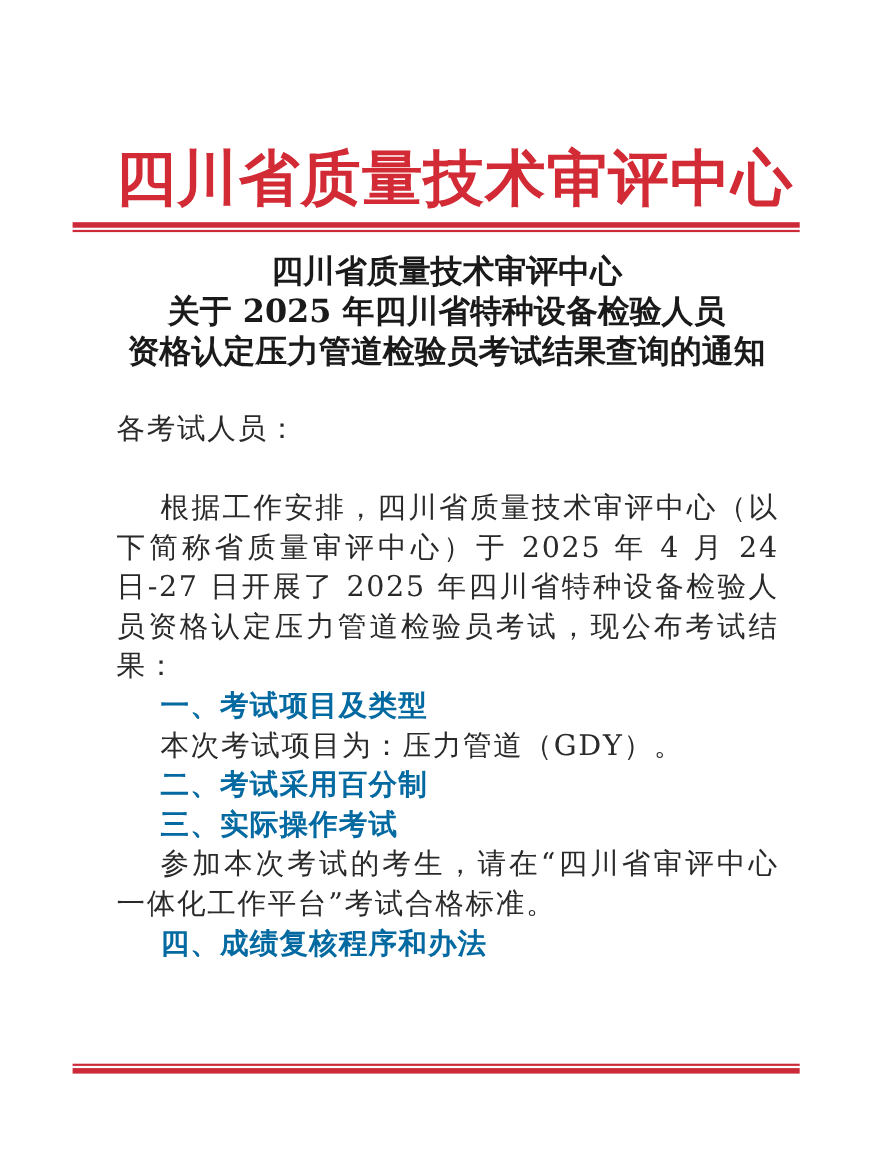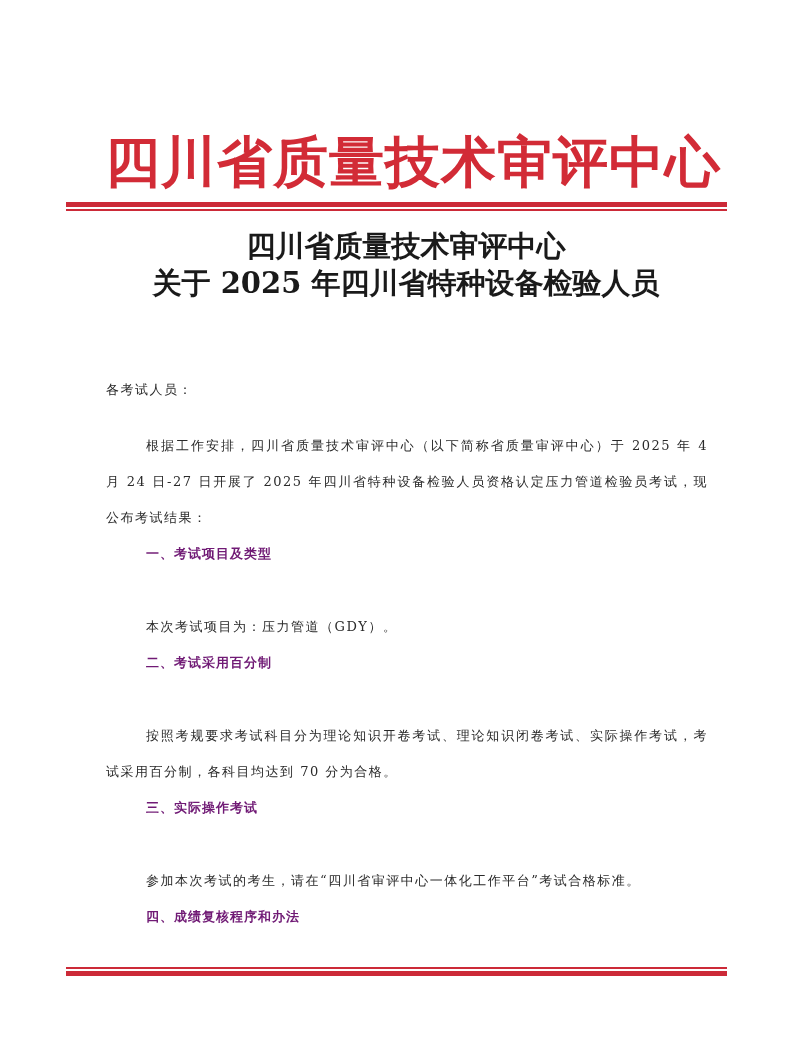--- a/index.html
+++ b/index.html
@@ -13,51 +13,51 @@
   .rule-top .gap { height: 2px; }
   .rule-top .thin { height: 1.5px; }
   .rule-bottom { position: absolute; left: 66px; top: 967px; width: 661px; }
   .rule-bottom .thin { height: 1.5px; }
   .rule-bottom .gap { height: 2px; }
   .rule-bottom .thick { height: 5px; }
   .title { position: absolute; left: 66px; width: 680px; top: 228px; text-align: center;
            font-family: "DejaVu Serif", "Liberation Serif", serif; font-weight: bold;
            font-size: 29px; line-height: 36.5px; color: #1a1a1a; }
   .body { position: absolute; left: 106px; top: 372px; width: 602px;
-          font-size: 13px; line-height: 36px; color: #2a2a2a; letter-spacing: 1.5px; text-align: justify; }
+          font-size: 26px; line-height: 36px; color: #2a2a2a; letter-spacing: 1.5px; text-align: justify; }
   .p { margin: 0; }
-  .indent { text-indent: 40px; margin-top: 37px; }
+  .indent { text-indent: 40px; }
   .heading { font-family: "DejaVu Sans", "Liberation Sans", sans-serif; font-weight: bold;
-             padding-left: 40px; color: #701a75; letter-spacing: 1px; }
+             padding-left: 40px; color: #0369a1; letter-spacing: 1px; }
 </style>
 </head>
 <body>
 
 <div class="masthead" style="color:#d22b36;">四川省质量技术审评中心</div>
 
 <div class="rule-top">
   <div class="thick" style="background:#cc2a38;"></div>
   <div class="gap"></div>
   <div class="thin" style="background:#cc2a38;"></div>
 </div>
 
 <div class="title">
   <div>四川省质量技术审评中心</div>
   <div>关于 2025 年四川省特种设备检验人员</div>
+  <div>资格认定压力管道检验员考试结果查询的通知</div>
 </div>
 
 <div class="body">
   <p class="p">各考试人员：</p>
-  <p class="p indent" style="margin-top:20px;">根据工作安排，四川省质量技术审评中心（以下简称省质量审评中心）于 2025 年 4 月 24 日-27 日开展了 2025 年四川省特种设备检验人员资格认定压力管道检验员考试，现公布考试结果：</p>
+  <p class="p indent" style="margin-top:36px;">根据工作安排，四川省质量技术审评中心（以下简称省质量审评中心）于 2025 年 4 月 24 日-27 日开展了 2025 年四川省特种设备检验人员资格认定压力管道检验员考试，现公布考试结果：</p>
 
   <p class="p heading">一、考试项目及类型</p>
   <p class="p indent">本次考试项目为：压力管道（GDY）。</p>
 
   <p class="p heading">二、考试采用百分制</p>
-  <p class="p indent">按照考规要求考试科目分为理论知识开卷考试、理论知识闭卷考试、实际操作考试，考试采用百分制，各科目均达到 70 分为合格。</p>
 
   <p class="p heading">三、实际操作考试</p>
   <p class="p indent">参加本次考试的考生，请在“四川省审评中心一体化工作平台”考试合格标准。</p>
 
   <p class="p heading">四、成绩复核程序和办法</p>
 </div>
 
 <div class="rule-bottom">
   <div class="thin" style="background:#cc2a38;"></div>
   <div class="gap"></div>

